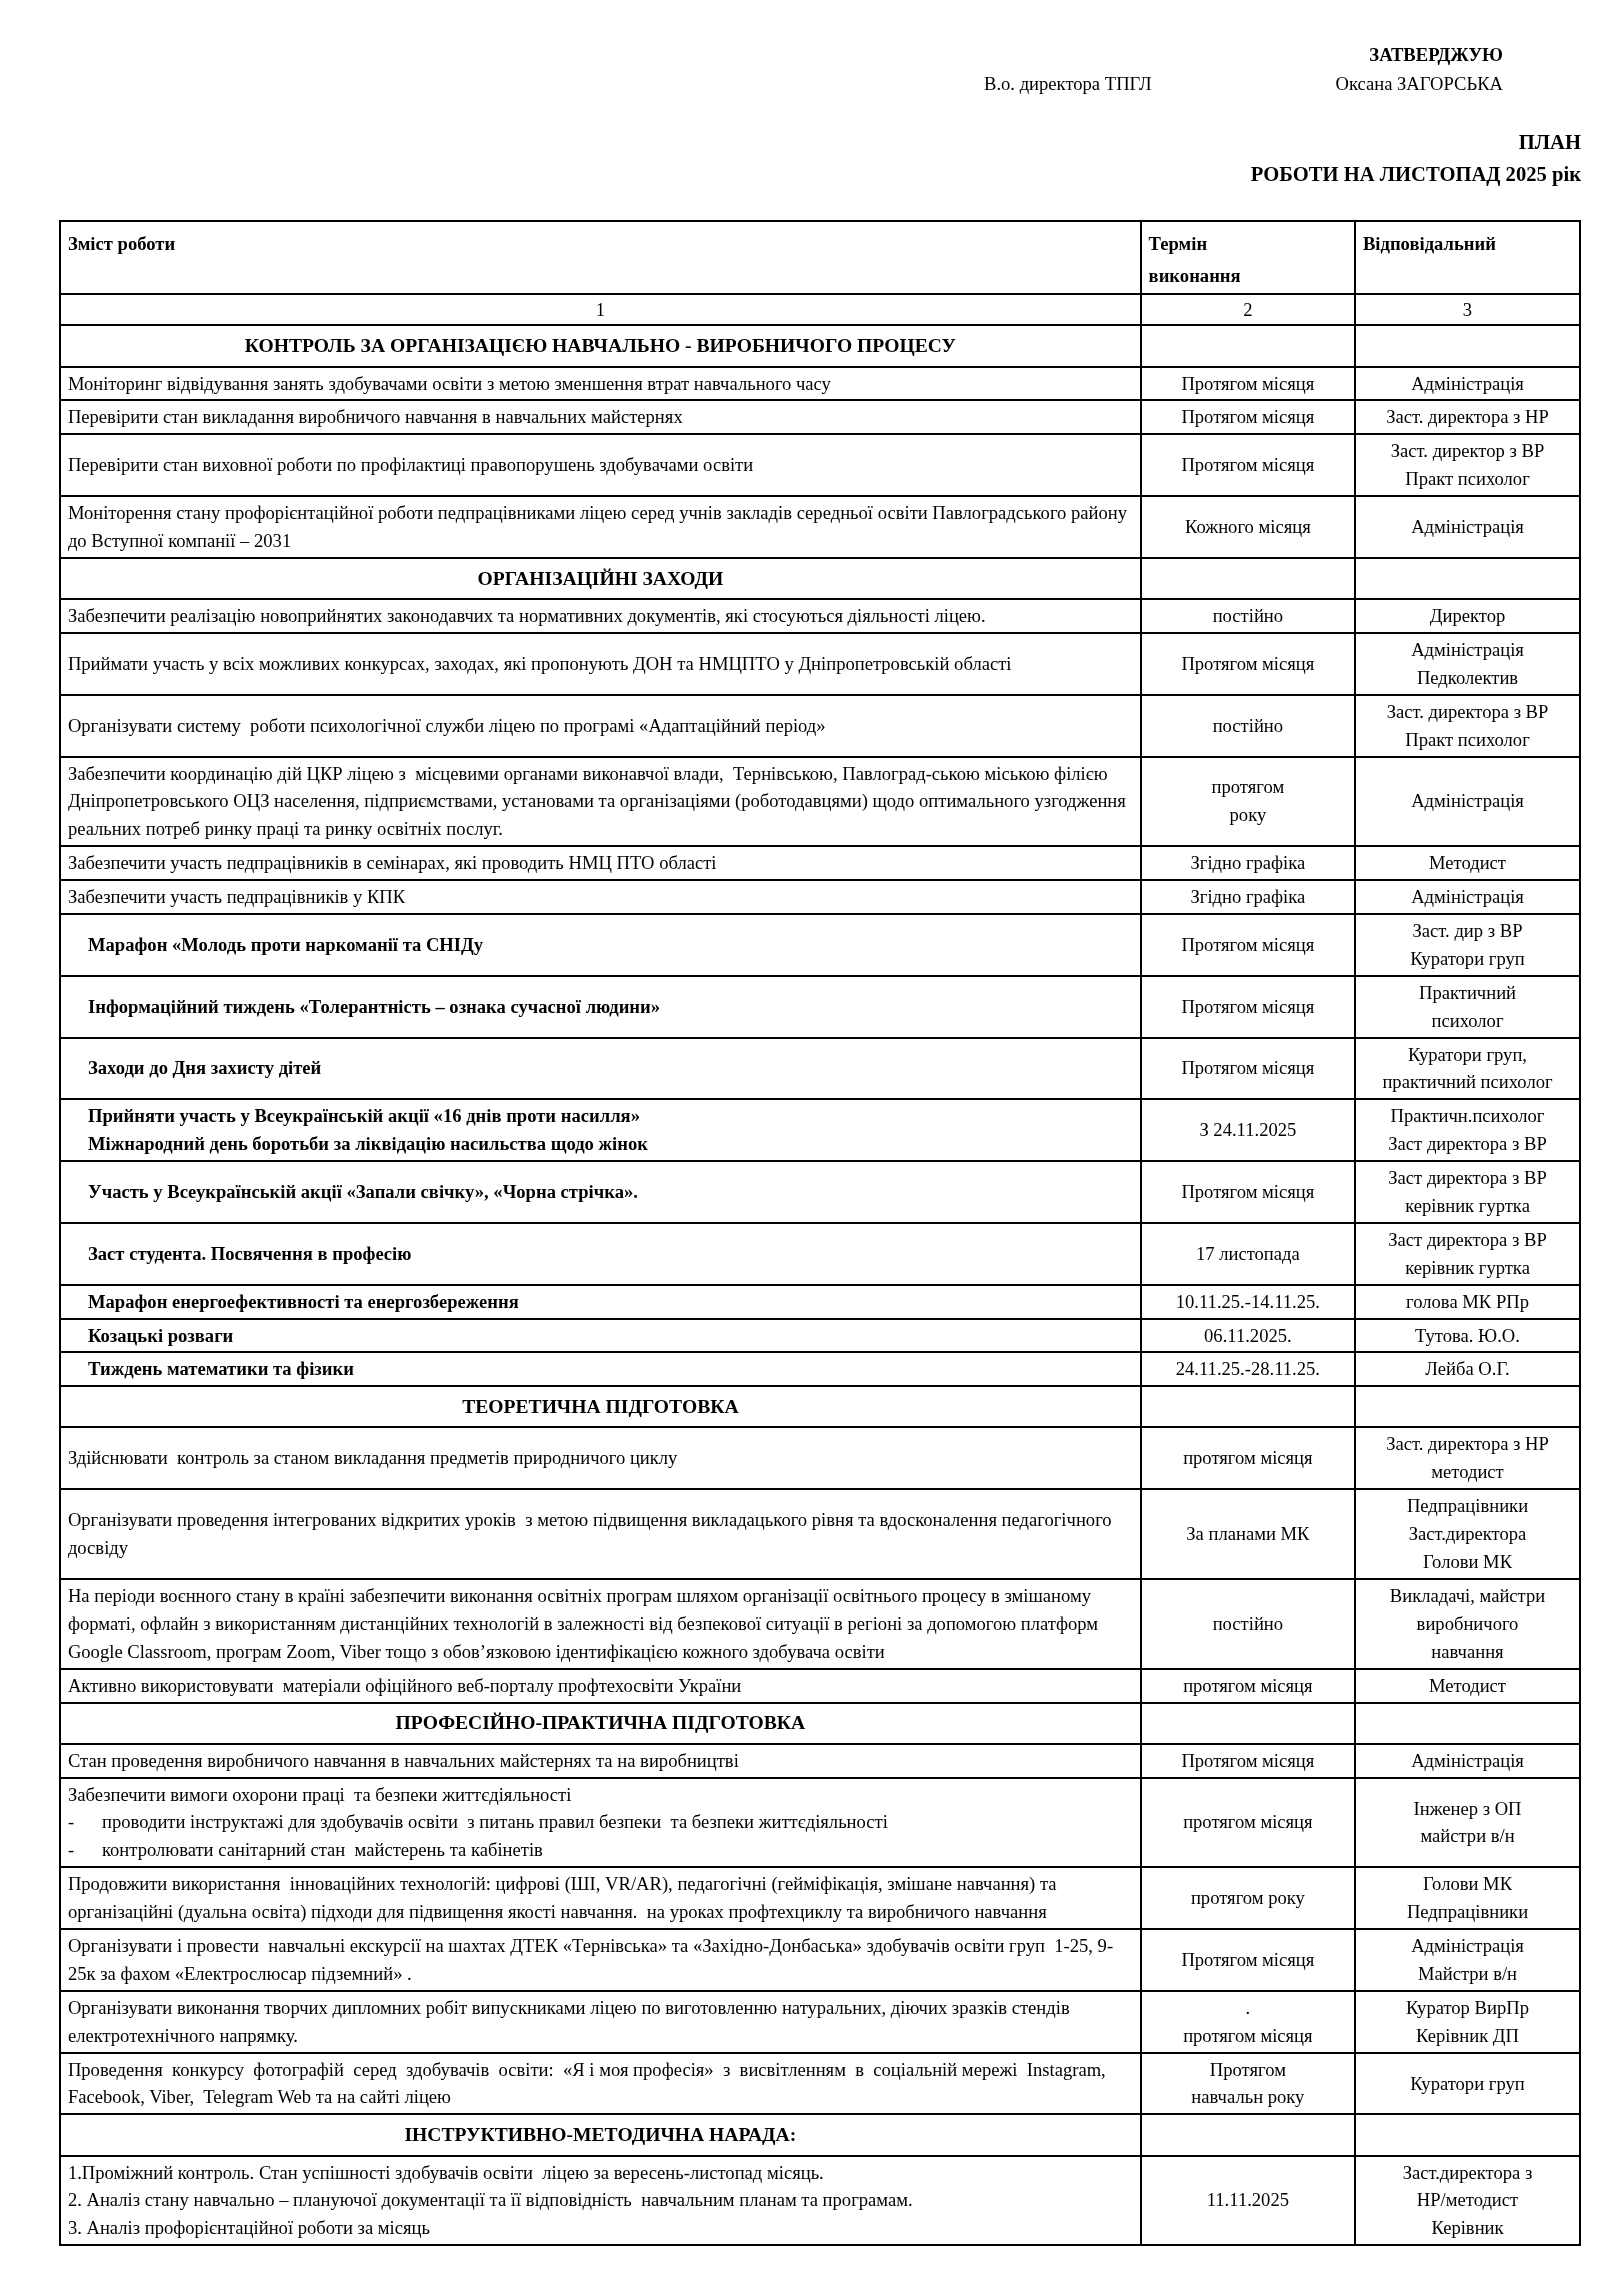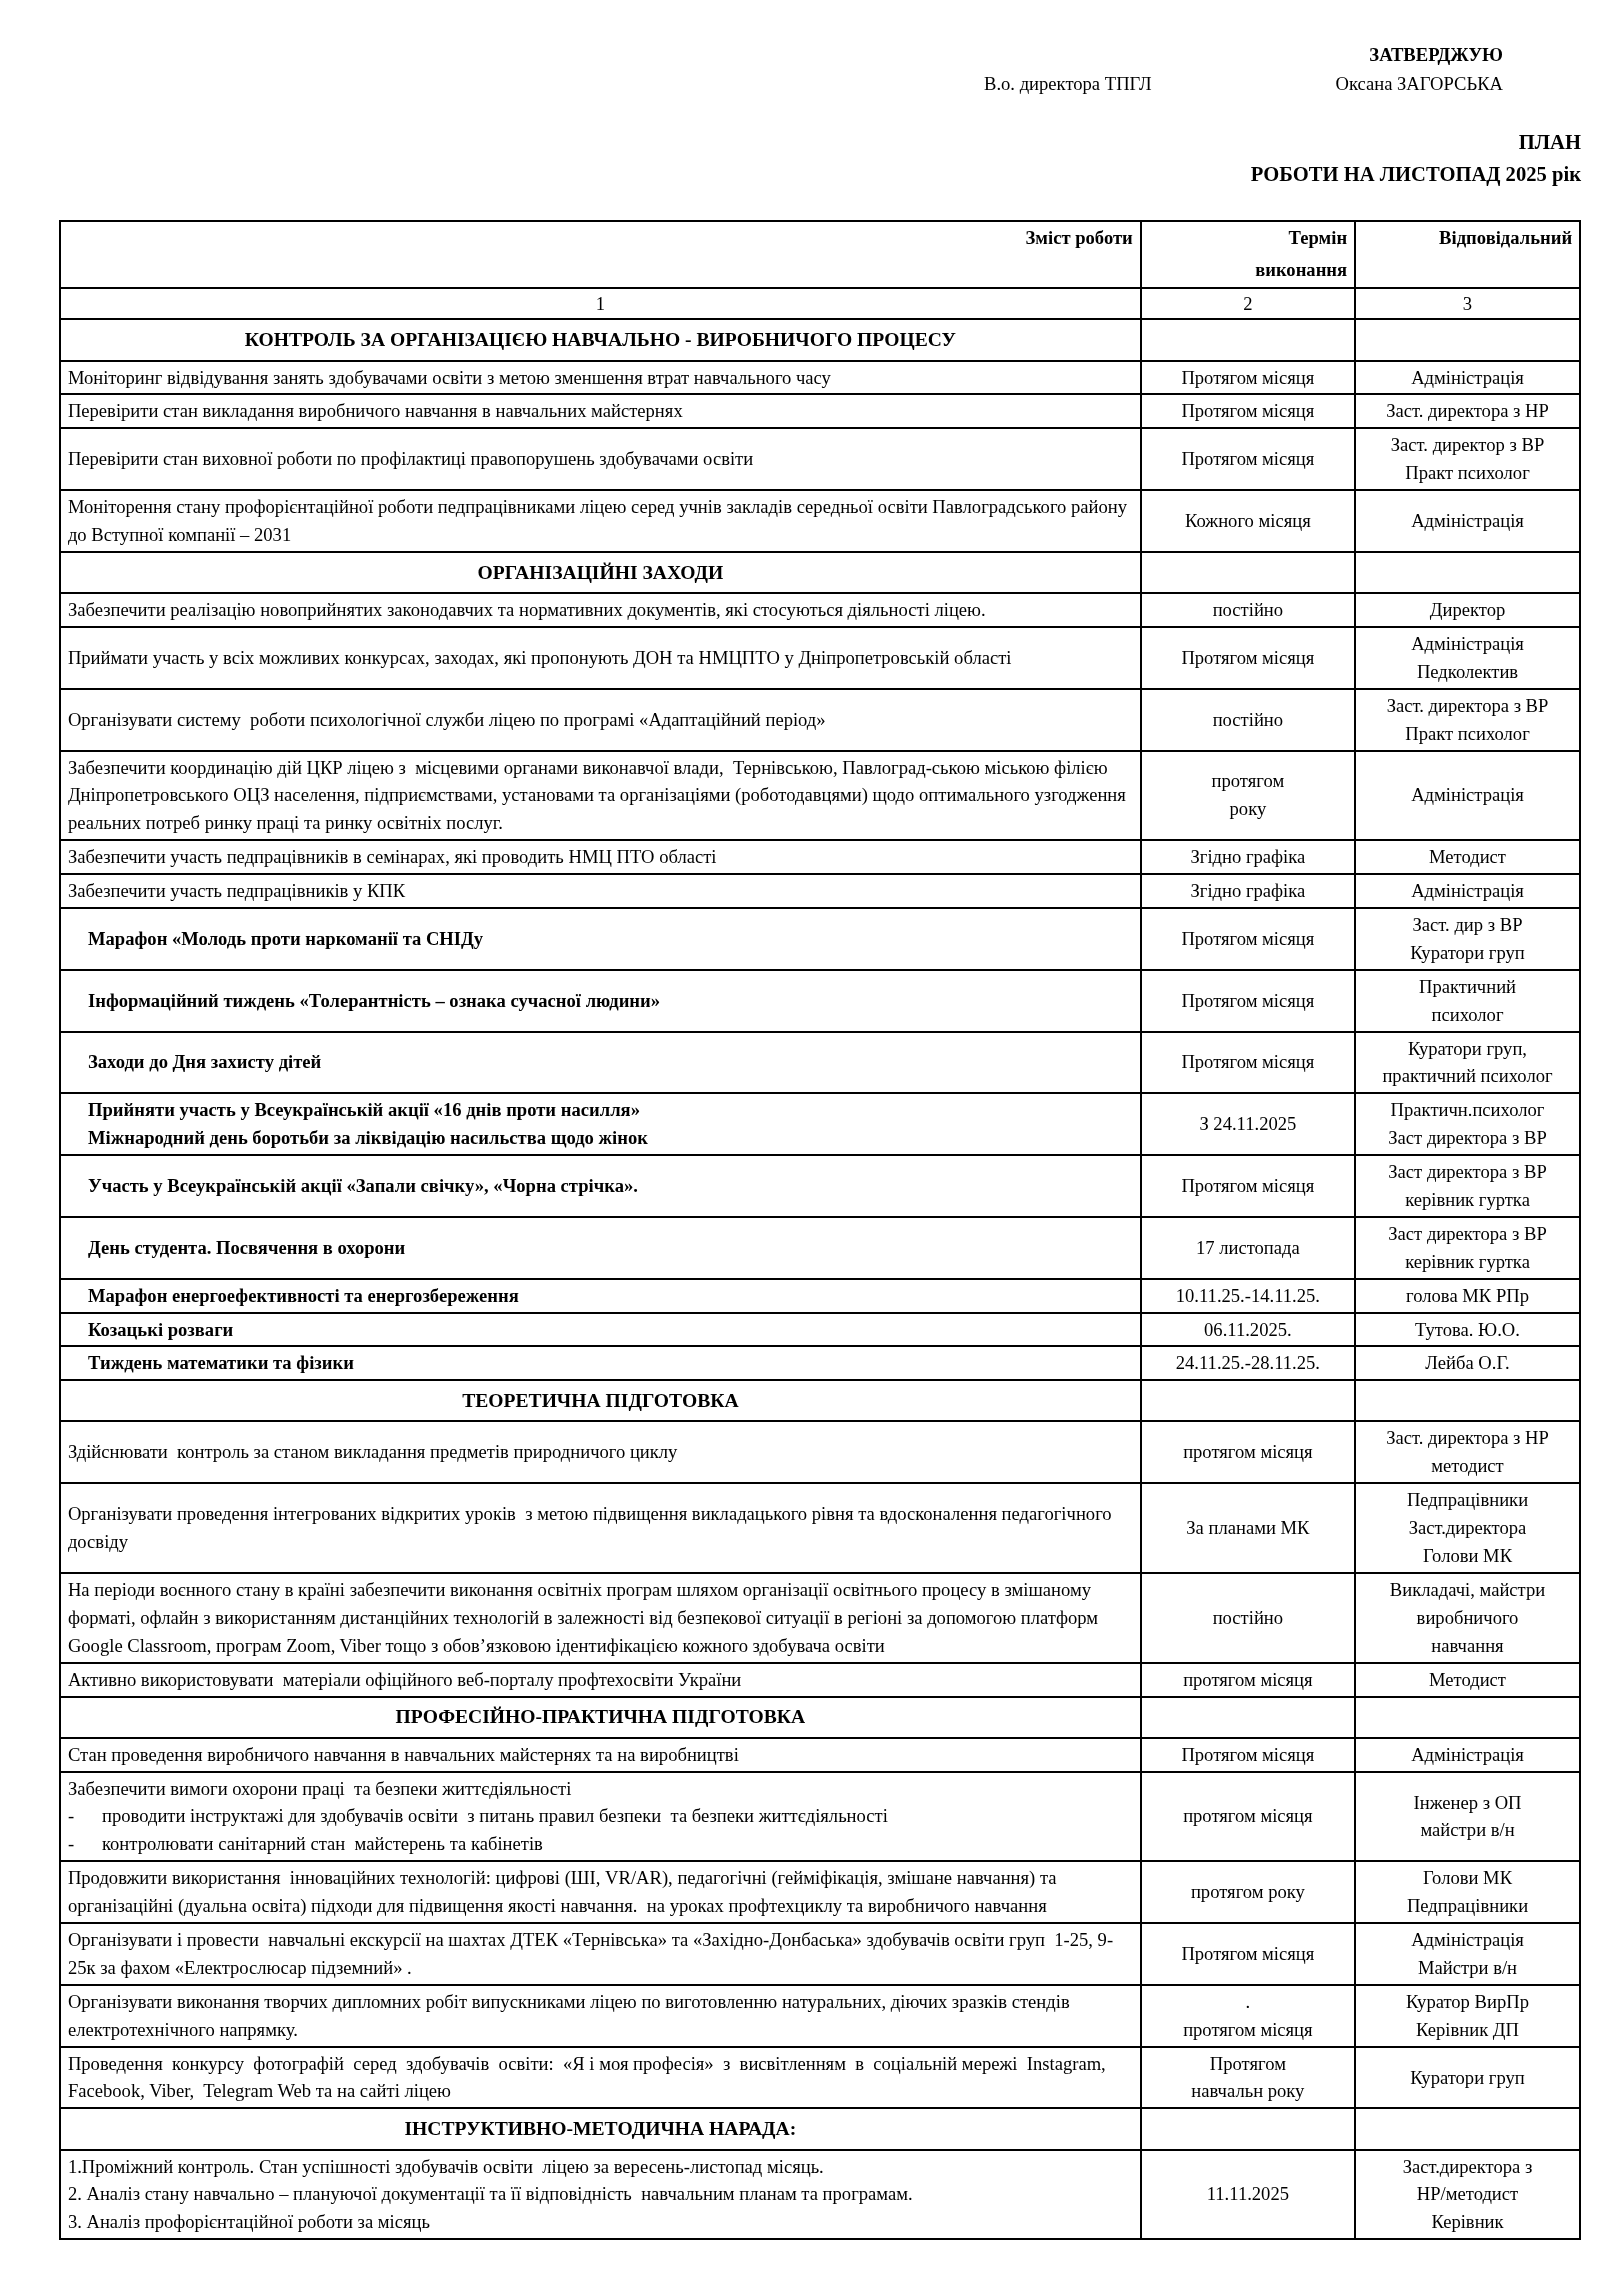--- a/index.html
+++ b/index.html
@@ -23,21 +23,21 @@
   col.c2 { width: 14.1%; }
   col.c3 { width: 14.8%; }
   th, td {
     border: 2px solid #000;
     padding: 2px 6.9px;
     vertical-align: middle;
     line-height: 1.5;
     white-space: pre-wrap;
     overflow-wrap: break-word;
   }
-  th { font-weight: bold; text-align: right; vertical-align: top; line-height: 1.7; padding-top: 0; margin-left: 31px; }
+  th { font-weight: bold; text-align: left; vertical-align: top; line-height: 1.7; padding-top: 6px; margin-left: 31px; }
   td.content { text-align: left; }
   td.center { text-align: center; }
   tr.section td { font-weight: bold; font-size: 19.6px; padding: 4.9px 6.9px; }
   tr.boldrow td.content { font-weight: bold; padding-left: 27px; }
   tr.numbering td { line-height: 1.35; }
 </style>
 </head>
 <body>
 
 <div class="page">
@@ -164,21 +164,21 @@
           <td class="center">Практичн.психолог
 Заст директора з ВР</td>
         </tr>
         <tr class="boldrow">
           <td class="content">Участь у Всеукраїнській акції «Запали свічку», «Чорна стрічка».</td>
           <td class="center">Протягом місяця</td>
           <td class="center">Заст директора з ВР
 керівник гуртка</td>
         </tr>
         <tr class="boldrow">
-          <td class="content">День студента. Посвячення в охорони</td>
+          <td class="content">Заст студента. Посвячення в професію</td>
           <td class="center">17 листопада</td>
           <td class="center">Заст директора з ВР
 керівник гуртка</td>
         </tr>
         <tr class="boldrow">
           <td class="content">Марафон енергоефективності та енергозбереження</td>
           <td class="center">10.11.25.-14.11.25.</td>
           <td class="center">голова МК РПр</td>
         </tr>
         <tr class="boldrow">

